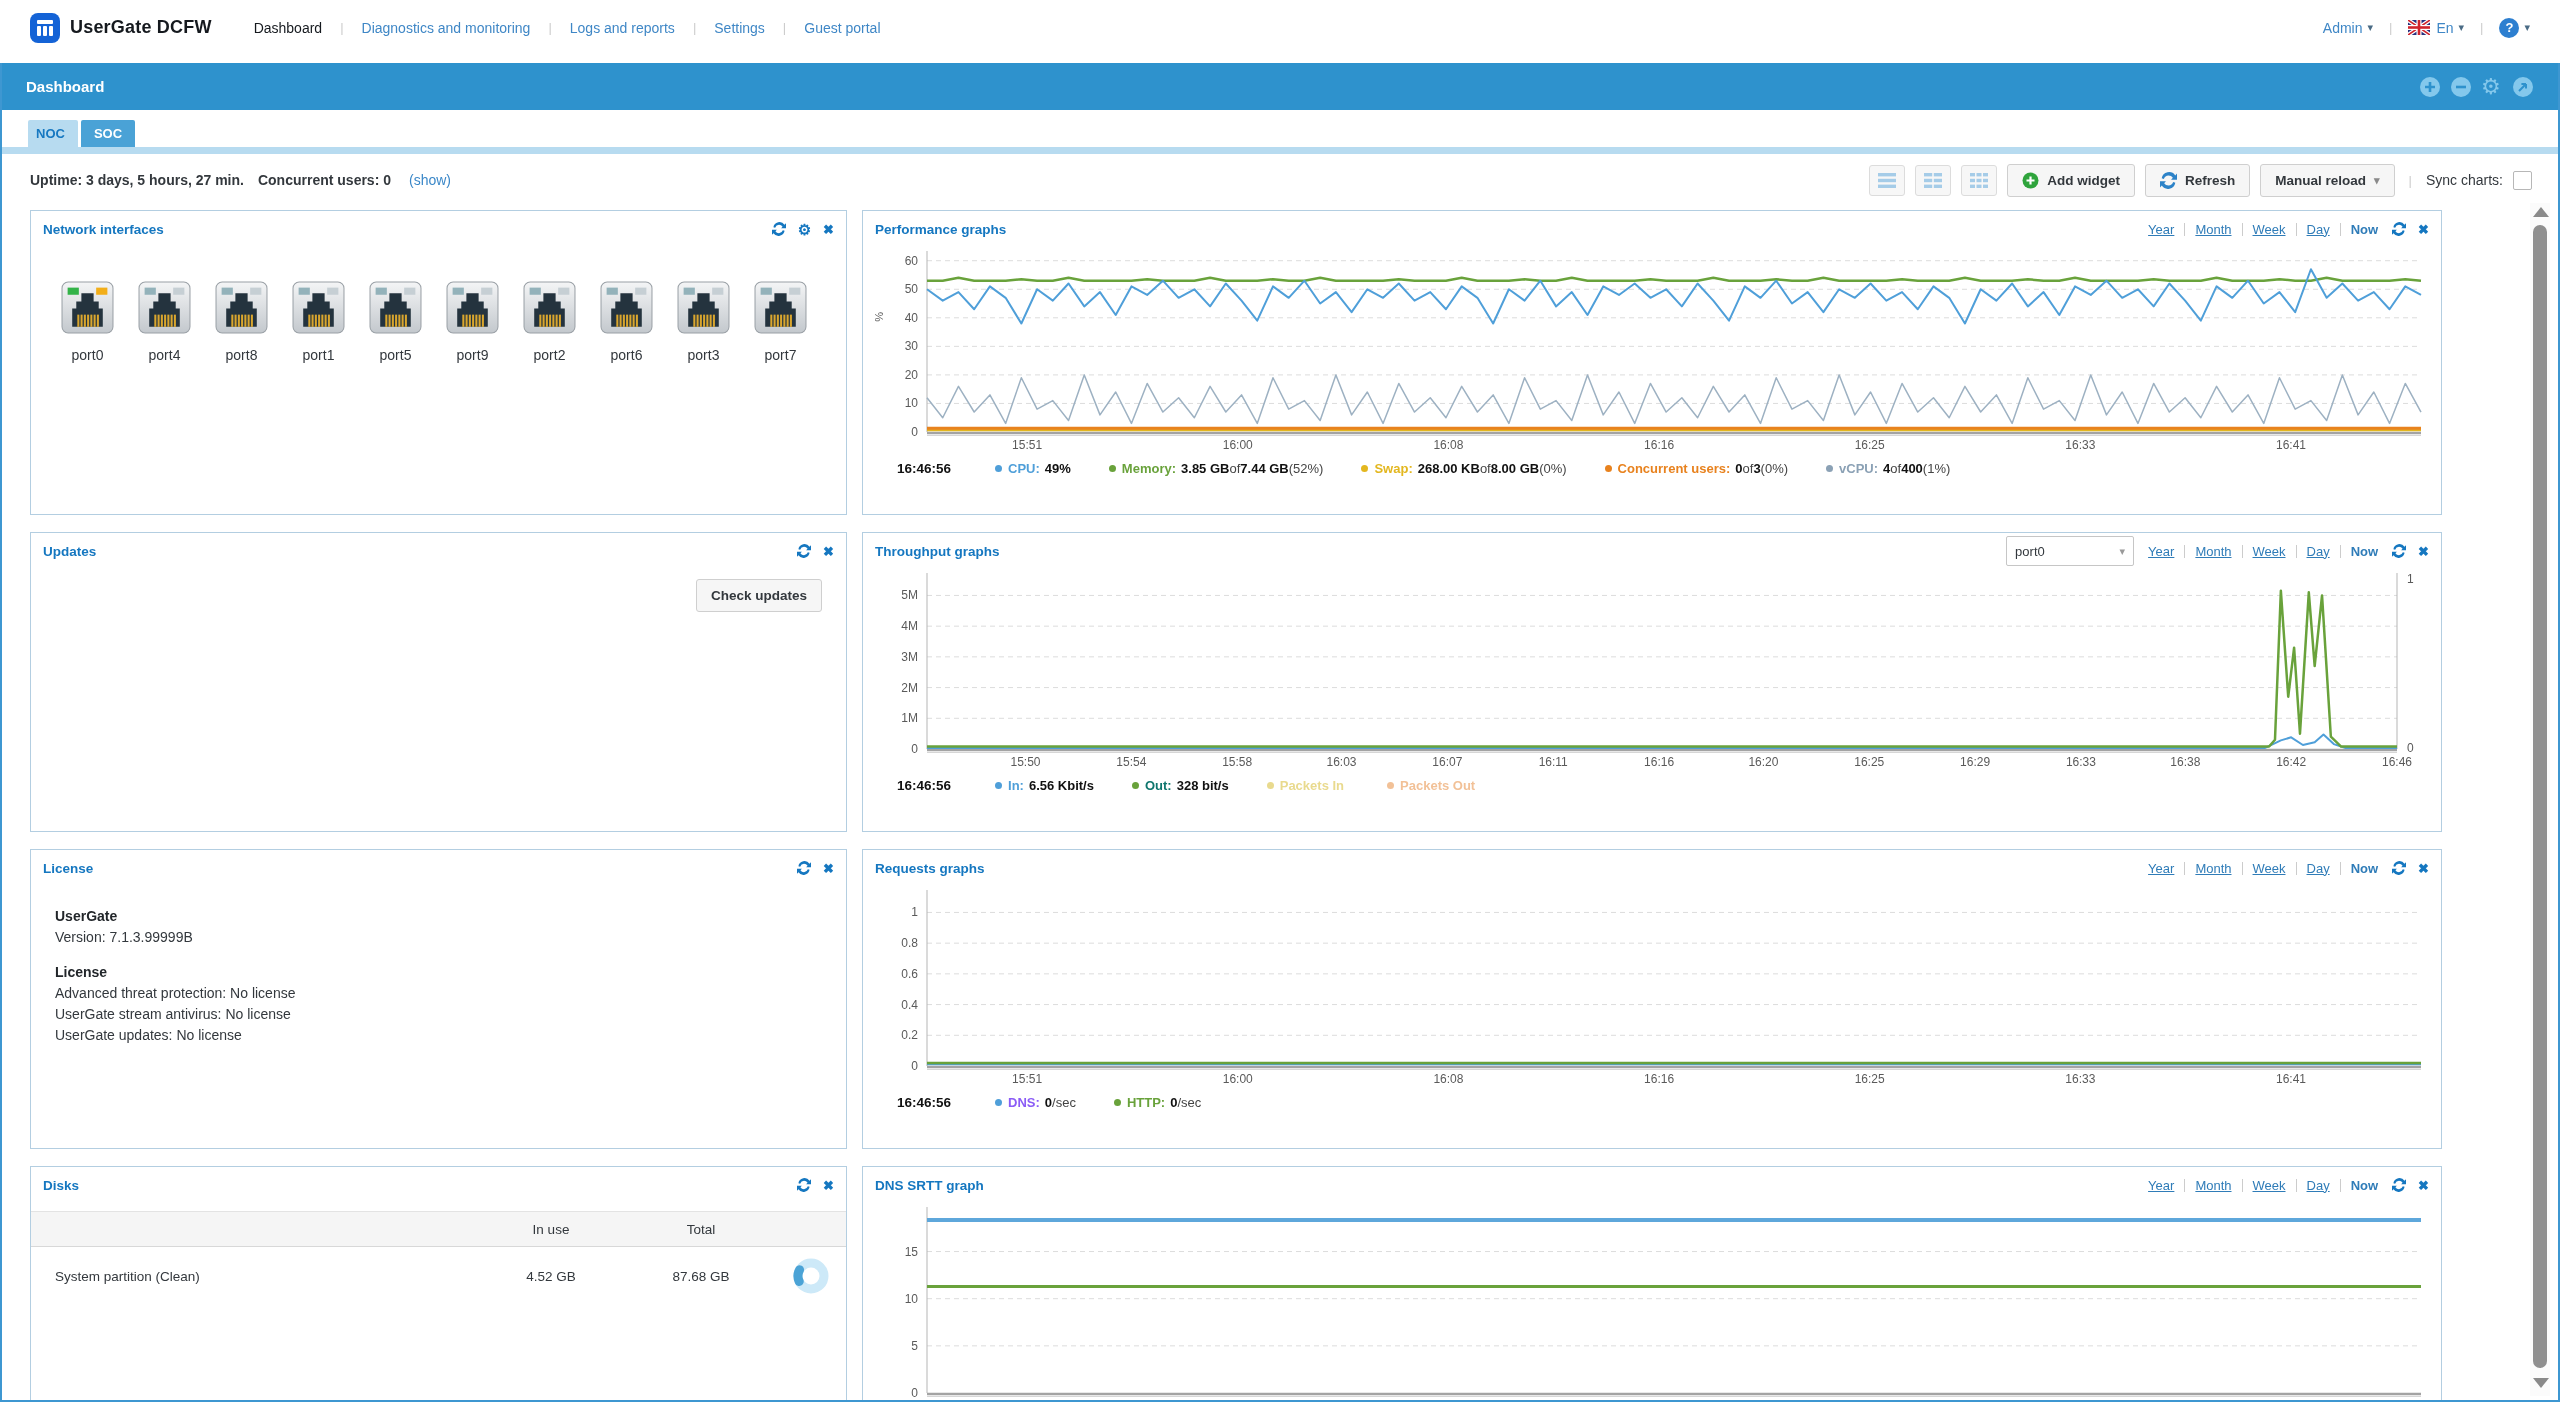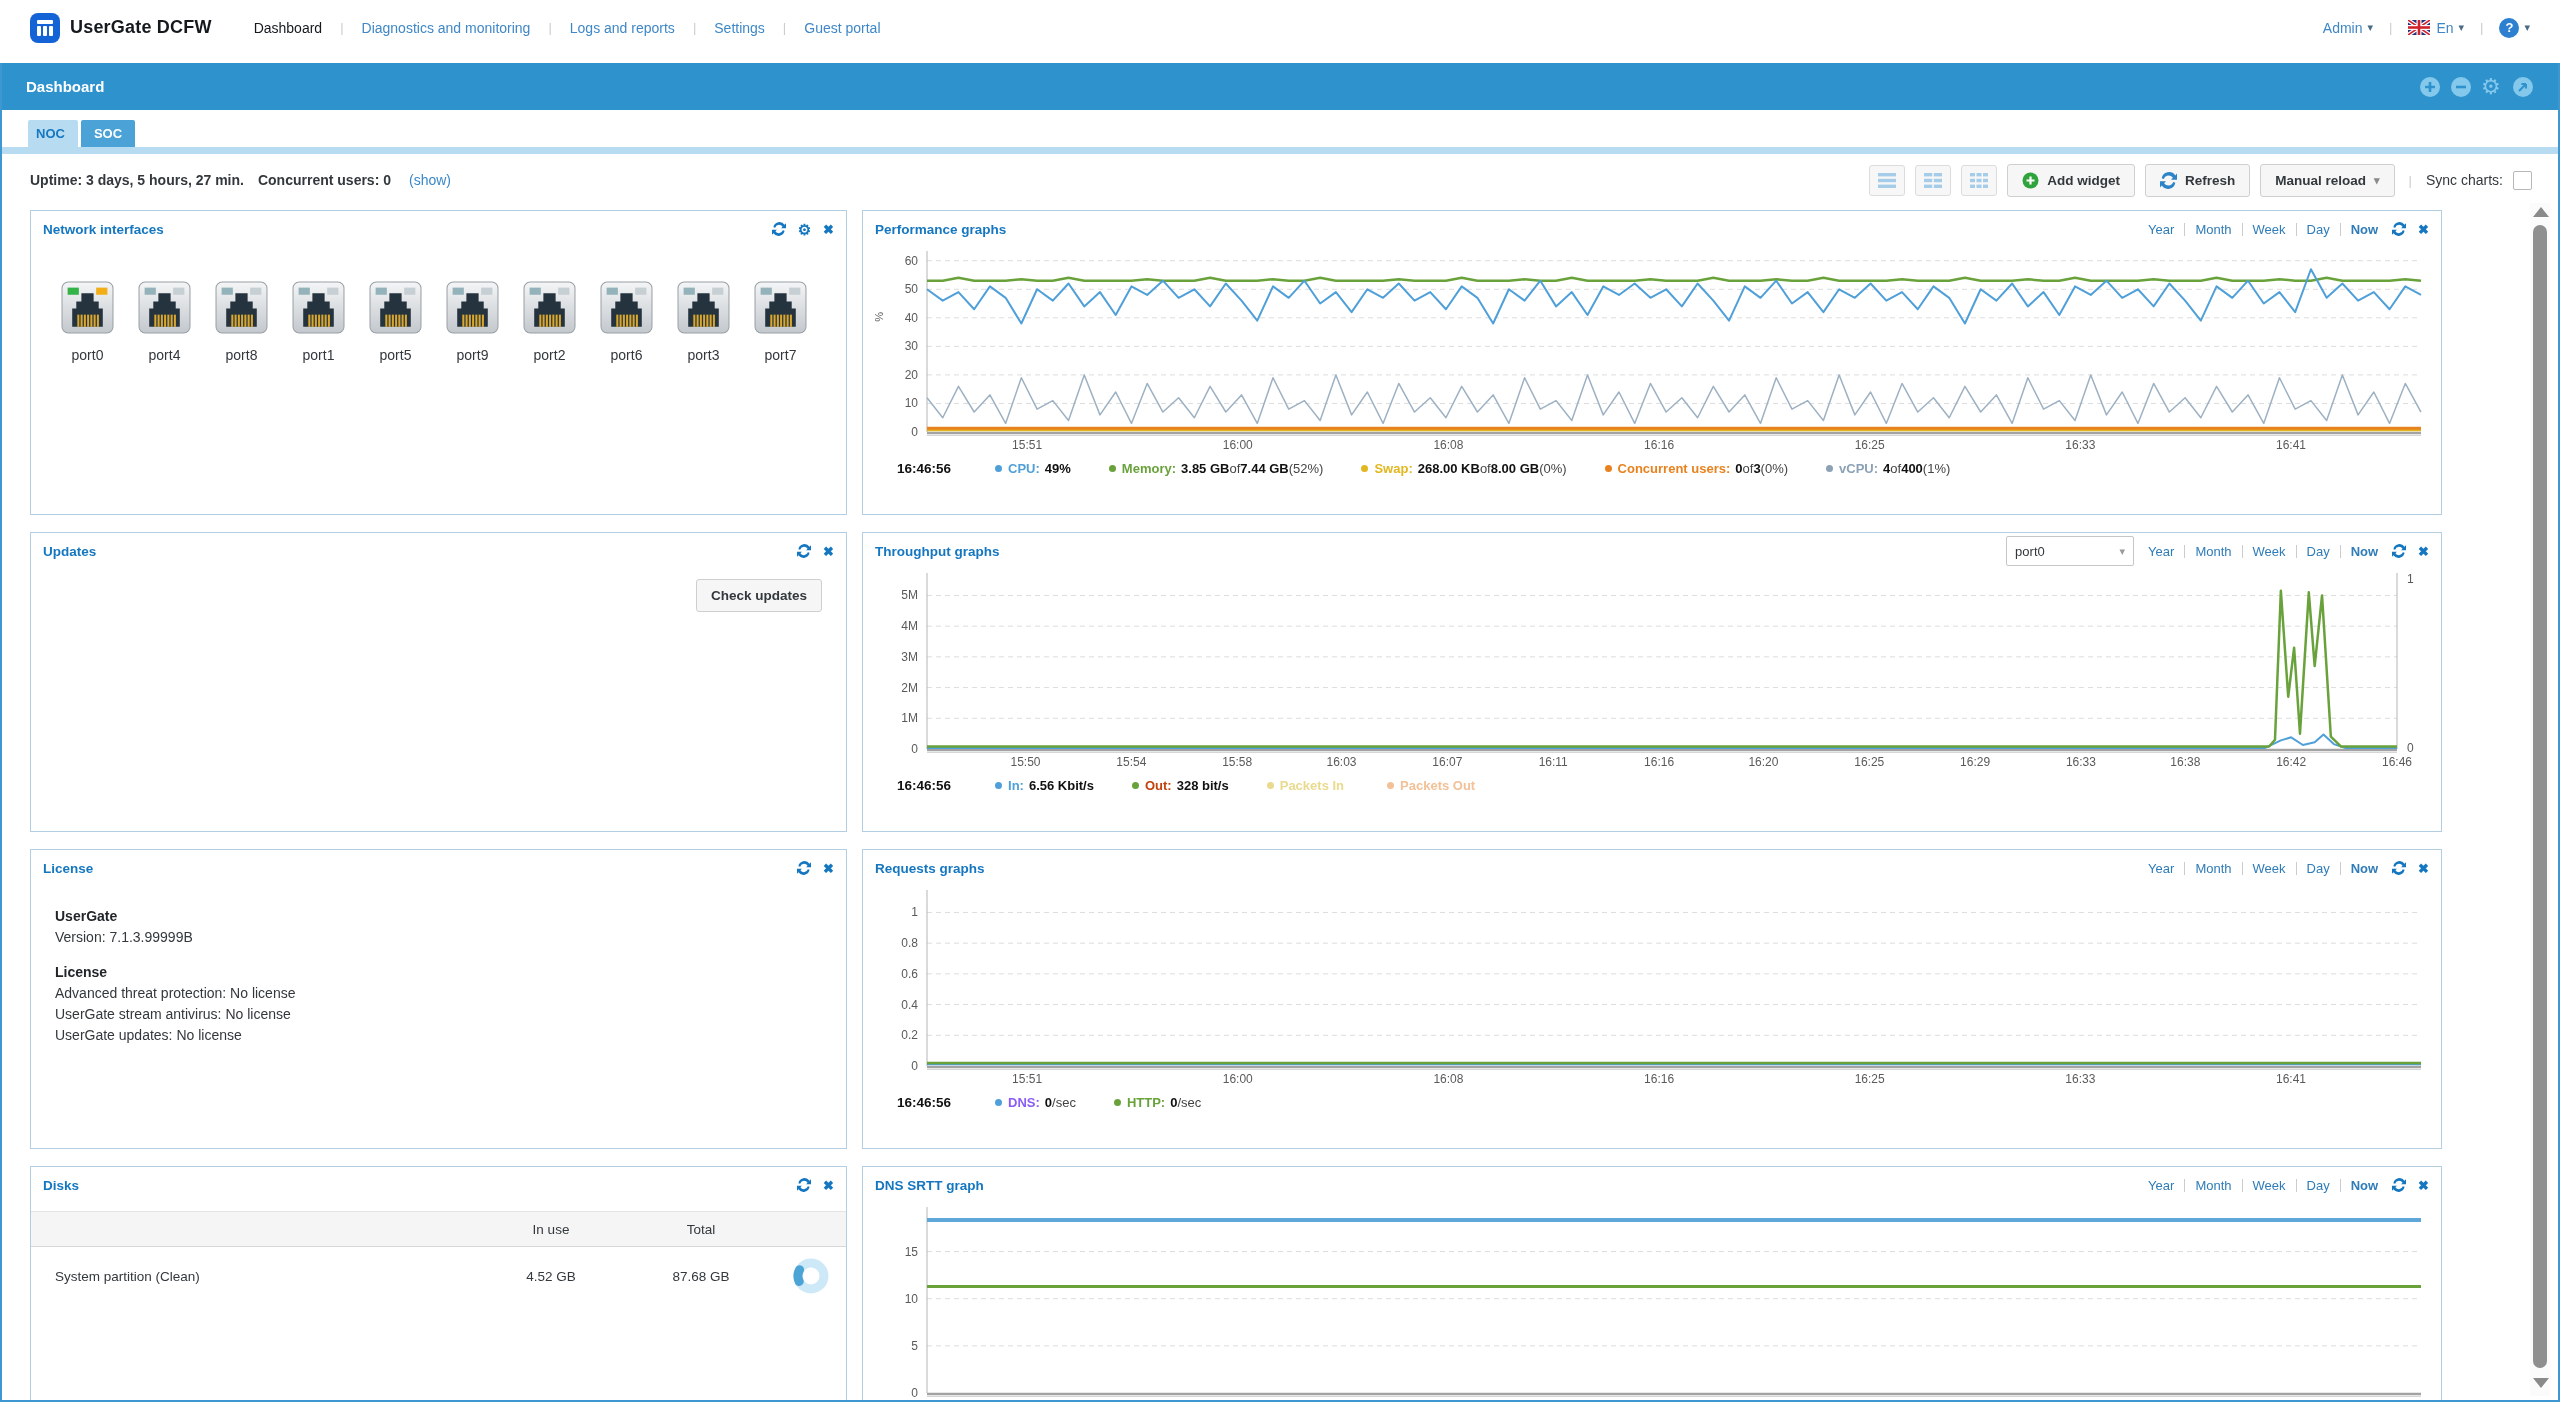--- a/index.html
+++ b/index.html
@@ -54,21 +54,21 @@
   
   .grid { display:grid; grid-template-columns:817px 1580px; grid-template-rows:305px 300px 300px 310px;
     gap:17px 15px; margin:10px 0 0 28px; }
   .widget { border:1px solid #b3cee1; background:#fff; display:flex; flex-direction:column; min-height:0; }
   .whead { display:flex; align-items:center; padding:9px 12px 7px 12px; height:34px; }
   .wtitle { font-size:13.5px; font-weight:bold; color:#1577c0; }
   .wicons { margin-left:auto; display:flex; align-items:center; gap:12px; }
   .wicon { color:#1577c0; font-size:13px; font-weight:bold; cursor:pointer; line-height:1; }
   .ric { display:inline-flex; cursor:pointer; }
   .periods { display:flex; align-items:center; margin-left:auto; }
-  .plink { font-size:13px; color:#2f7cb8; cursor:pointer; }
+  .plink { font-size:13px; color:#2f7cb8; text-decoration:underline; cursor:pointer; }
   .plink.now { font-weight:bold; text-decoration:none; }
   .psep { width:1px; height:13px; background:#ccc; margin:0 10px; }
   .wicons2 { display:flex; align-items:center; gap:12px; margin-left:14px; }
 
   
   .ports { display:flex; gap:24px; padding:36px 0 0 30px; }
   .portcell { width:53px; text-align:center; cursor:pointer; }
   .portlabel { margin-top:9px; font-size:14px; color:#33383d; }
 
   
@@ -642,21 +642,21 @@
             </svg></div>
         <div class="legend">
             <span class="lg-time">16:46:56</span>
             <span class="lg-entry">
               <span class="lg-dot" style="background: rgb(79, 159, 217);"></span>
               <span class="lg-label" style="color: rgb(79, 159, 217);">In:</span>
               <span class="lg-b">6.56 Kbit/s</span>
             </span>
             <span class="lg-entry">
               <span class="lg-dot" style="background: rgb(105, 162, 59);"></span>
-              <span class="lg-label" style="color: #c2410c;">Out:</span>
+              <span class="lg-label" style="color: #0f766e;">Out:</span>
               <span class="lg-b">328 bit/s</span>
             </span>
             <span class="lg-entry">
               <span class="lg-dot" style="background: rgb(233, 218, 142);"></span>
               <span class="lg-label" style="color: rgb(233, 218, 142);">Packets In</span>
             </span>
             <span class="lg-entry">
               <span class="lg-dot" style="background: rgb(242, 193, 151);"></span>
               <span class="lg-label" style="color: rgb(242, 193, 151);">Packets Out</span>
             </span>

